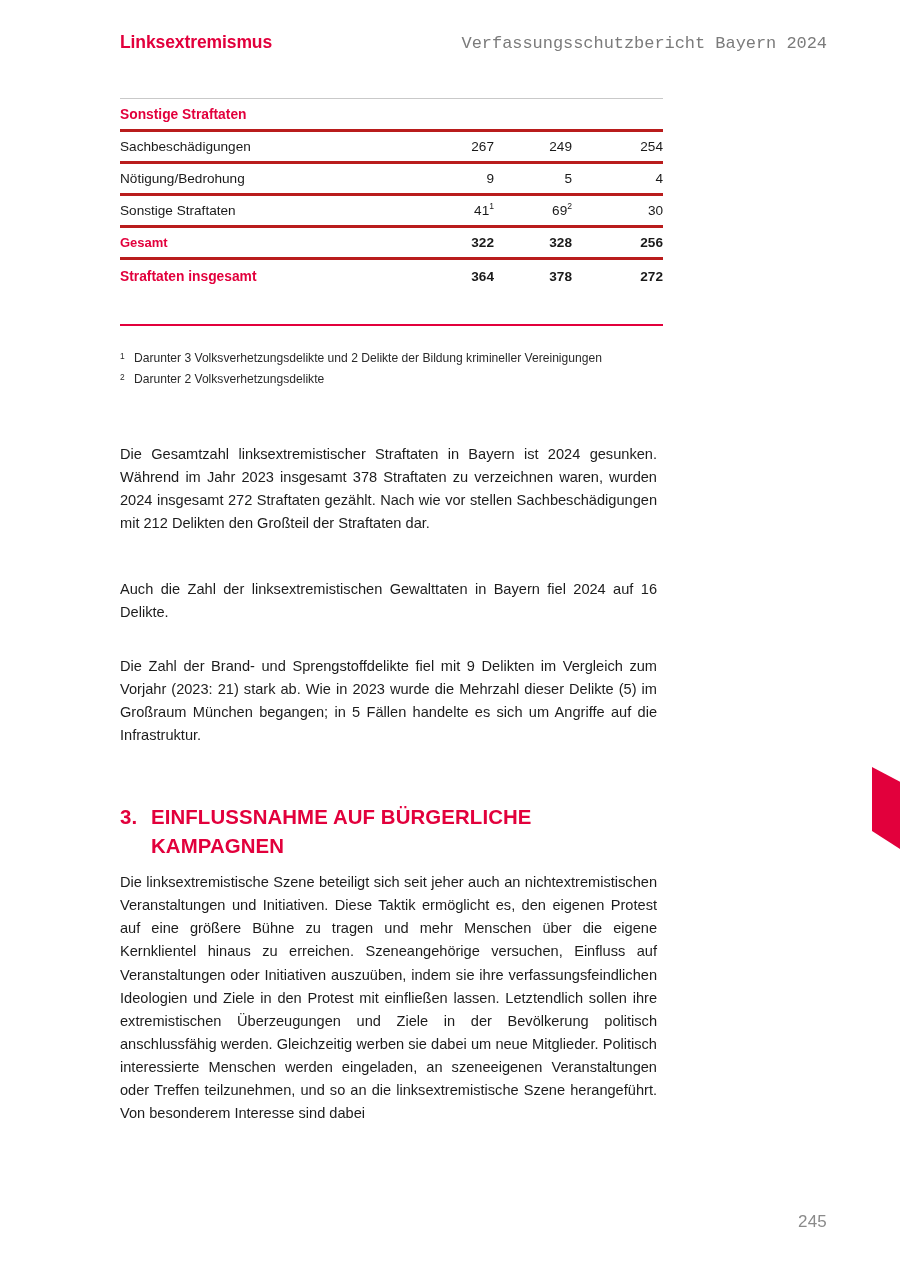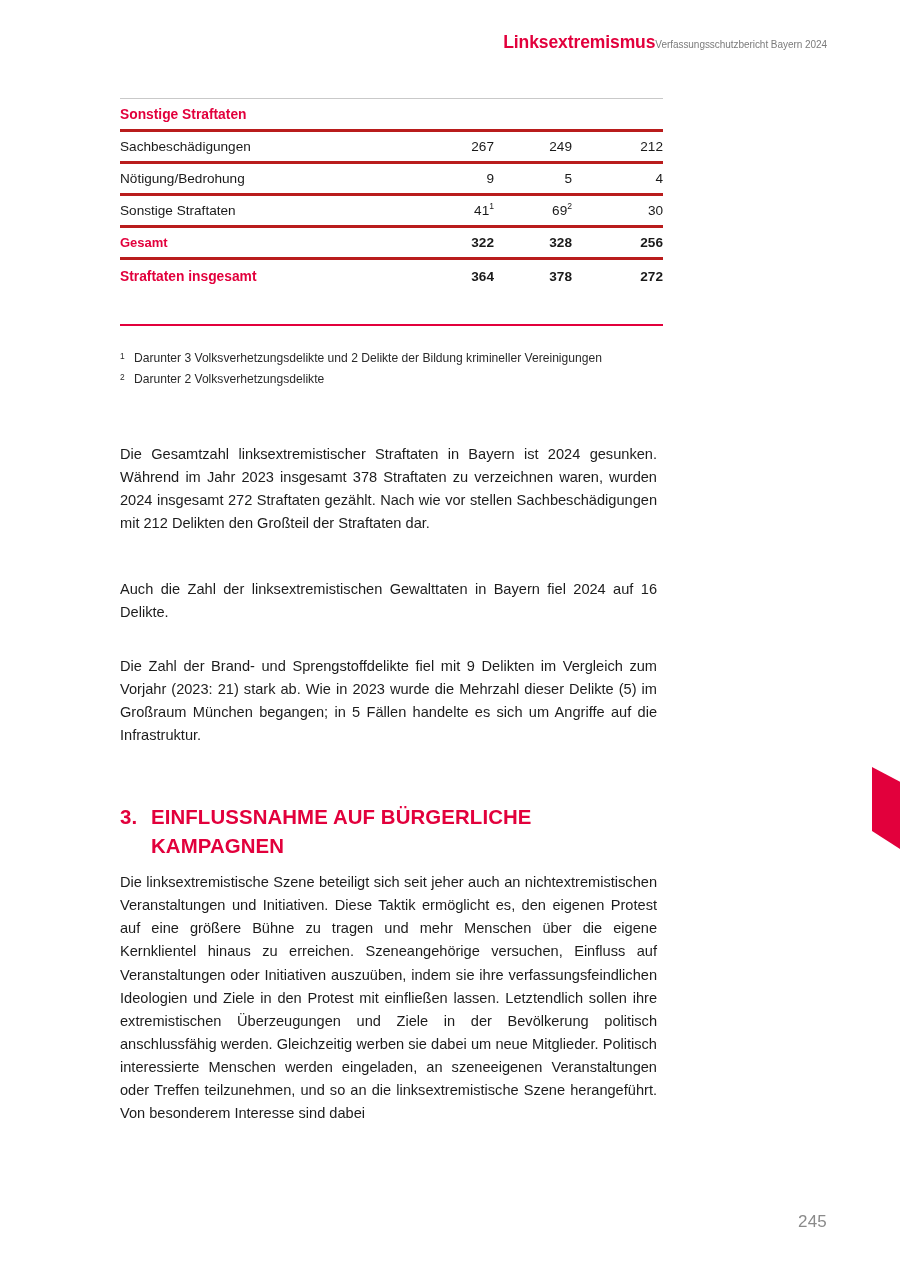--- a/index.html
+++ b/index.html
@@ -24,33 +24,34 @@
 
   
   .running-head {
     position: absolute;
     left: 120px;
     right: 73px;
     top: 32px;
     height: 28px;
     display: flex;
     align-items: baseline;
-    justify-content: flex-end;
+    justify-content: space-between;
   }
   .rh-left {
     color: #e2003c;
     font-size: 17.5px;
     font-weight: 700;
     letter-spacing: -0.1px;
   }
   .rh-right {
     color: #7b7b7b;
-    font-size: 10px;
+    font-size: 17px;
     font-weight: 400;
     letter-spacing: -0.05px;
+    font-family: Liberation Mono, monospace;
   }
 
   
   .stat-table {
     position: absolute;
     left: 120px;
     top: 98px;
     width: 543px;
     border-collapse: collapse;
     table-layout: fixed;
@@ -225,21 +226,21 @@
         <td class="cell-label">Sonstige Straftaten</td>
         <td class="cell-num"></td>
         <td class="cell-num"></td>
         <td class="cell-num"></td>
       </tr>
 
       <tr class="row-rule">
         <td class="cell-label">Sachbeschädigungen</td>
         <td class="cell-num">267</td>
         <td class="cell-num">249</td>
-        <td class="cell-num">212</td>
+        <td class="cell-num">254</td>
       </tr>
 
 
       <tr class="row-rule">
         <td class="cell-label">Nötigung/Bedrohung</td>
         <td class="cell-num">9</td>
         <td class="cell-num">5</td>
         <td class="cell-num">4</td>
       </tr>
 

